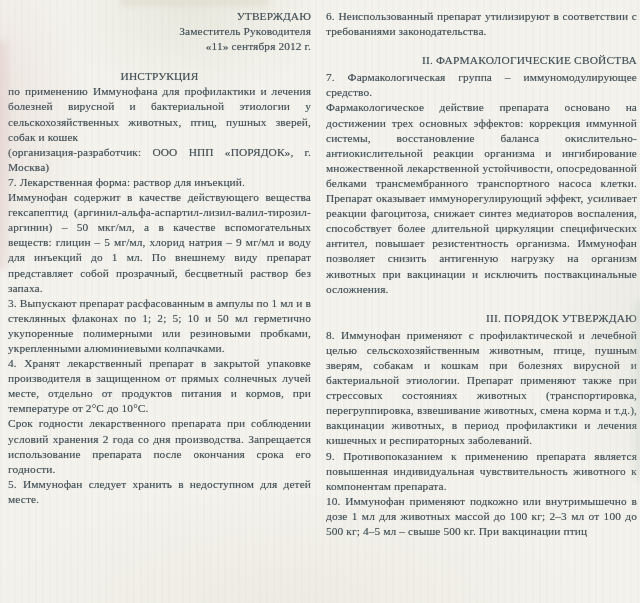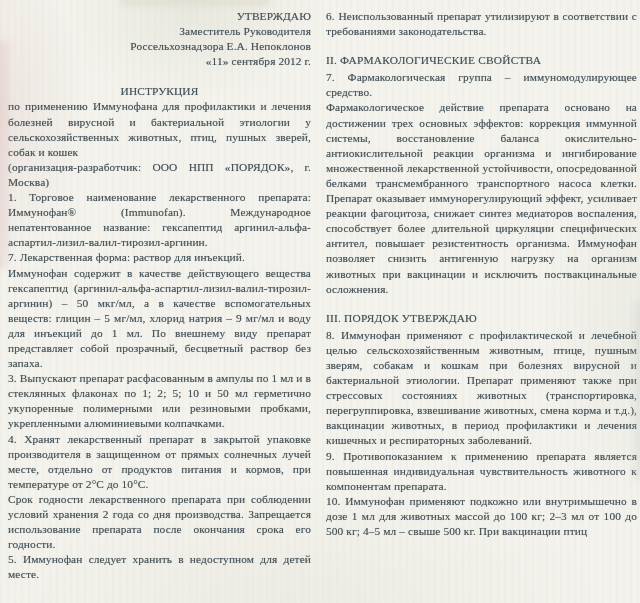--- a/index.html
+++ b/index.html
@@ -46,21 +46,21 @@
     line-height: 15.1px;
     letter-spacing: 0.1px;
     text-align: justify;
     text-shadow: 0 0 0.7px rgba(72,88,92,0.55);
   }
   .blk.right  { text-align: right; }
   .blk.center { text-align: center; }
   .blk.heading {
     margin-top: 14px;
     margin-bottom: 2px;
-    text-align: left;
+    text-align: right;
     letter-spacing: 0.2px;
   }
   .blk.title {
     margin-top: 15px;
   }
   .artifact {
     position: absolute;
     pointer-events: none;
     filter: blur(3px);
   }
@@ -75,32 +75,30 @@
   <div class="artifact a1"></div>
   <div class="artifact a2"></div>
   <div class="artifact a3"></div>
 
   <div class="columns">
 
     <div class="col col-left">
       <div>
           <p class="blk right">УТВЕРЖДАЮ</p>
           <p class="blk right">Заместитель Руководителя</p>
-          <p class="blk right">Россельхознадзора Е.А. Непоклонов</p>
           <p class="blk right">«11» сентября 2012 г.</p>
         </div>
 
       <p class="blk center title">ИНСТРУКЦИЯ</p>
 
       <p class="blk justify">по применению Иммунофана для профилактики и лечения болезней вирусной и бактериальной этиологии у сельскохозяйственных животных, птиц, пушных зверей, собак и кошек</p>
 
       <p class="blk justify">(организация-разработчик: ООО НПП «ПОРЯДОК», г. Москва)</p>
 
       <div>
-          <p class="blk justify">1. Торговое наименование лекарственного препарата: Иммунофан® (Immunofan). Международное непатентованное название: гексапептид аргинил-альфа-аспартил-лизил-валил-тирозил-аргинин.</p>
           <p class="blk justify">7. Лекарственная форма: раствор для инъекций.</p>
           <p class="blk justify">Иммунофан содержит в качестве действующего вещества гексапептид (аргинил-альфа-аспартил-лизил-валил-тирозил-аргинин) – 50 мкг/мл, а в качестве вспомогательных веществ: глицин – 5 мг/мл, хлорид натрия – 9 мг/мл и воду для инъекций до 1 мл. По внешнему виду препарат представляет собой прозрачный, бесцветный раствор без запаха.</p>
           <p class="blk justify">3. Выпускают препарат расфасованным в ампулы по 1 мл и в стеклянных флаконах по 1; 2; 5; 10 и 50 мл герметично укупоренные полимерными или резиновыми пробками, укрепленными алюминиевыми колпачками.</p>
           <p class="blk justify">4. Хранят лекарственный препарат в закрытой упаковке производителя в защищенном от прямых солнечных лучей месте, отдельно от продуктов питания и кормов, при температуре от 2°С до 10°С.</p>
           <p class="blk justify">Срок годности лекарственного препарата при соблюдении условий хранения 2 года со дня производства. Запрещается использование препарата после окончания срока его годности.</p>
           <p class="blk justify">5. Иммунофан следует хранить в недоступном для детей месте.</p>
         </div>
     </div>
 
     <div class="col col-right">

